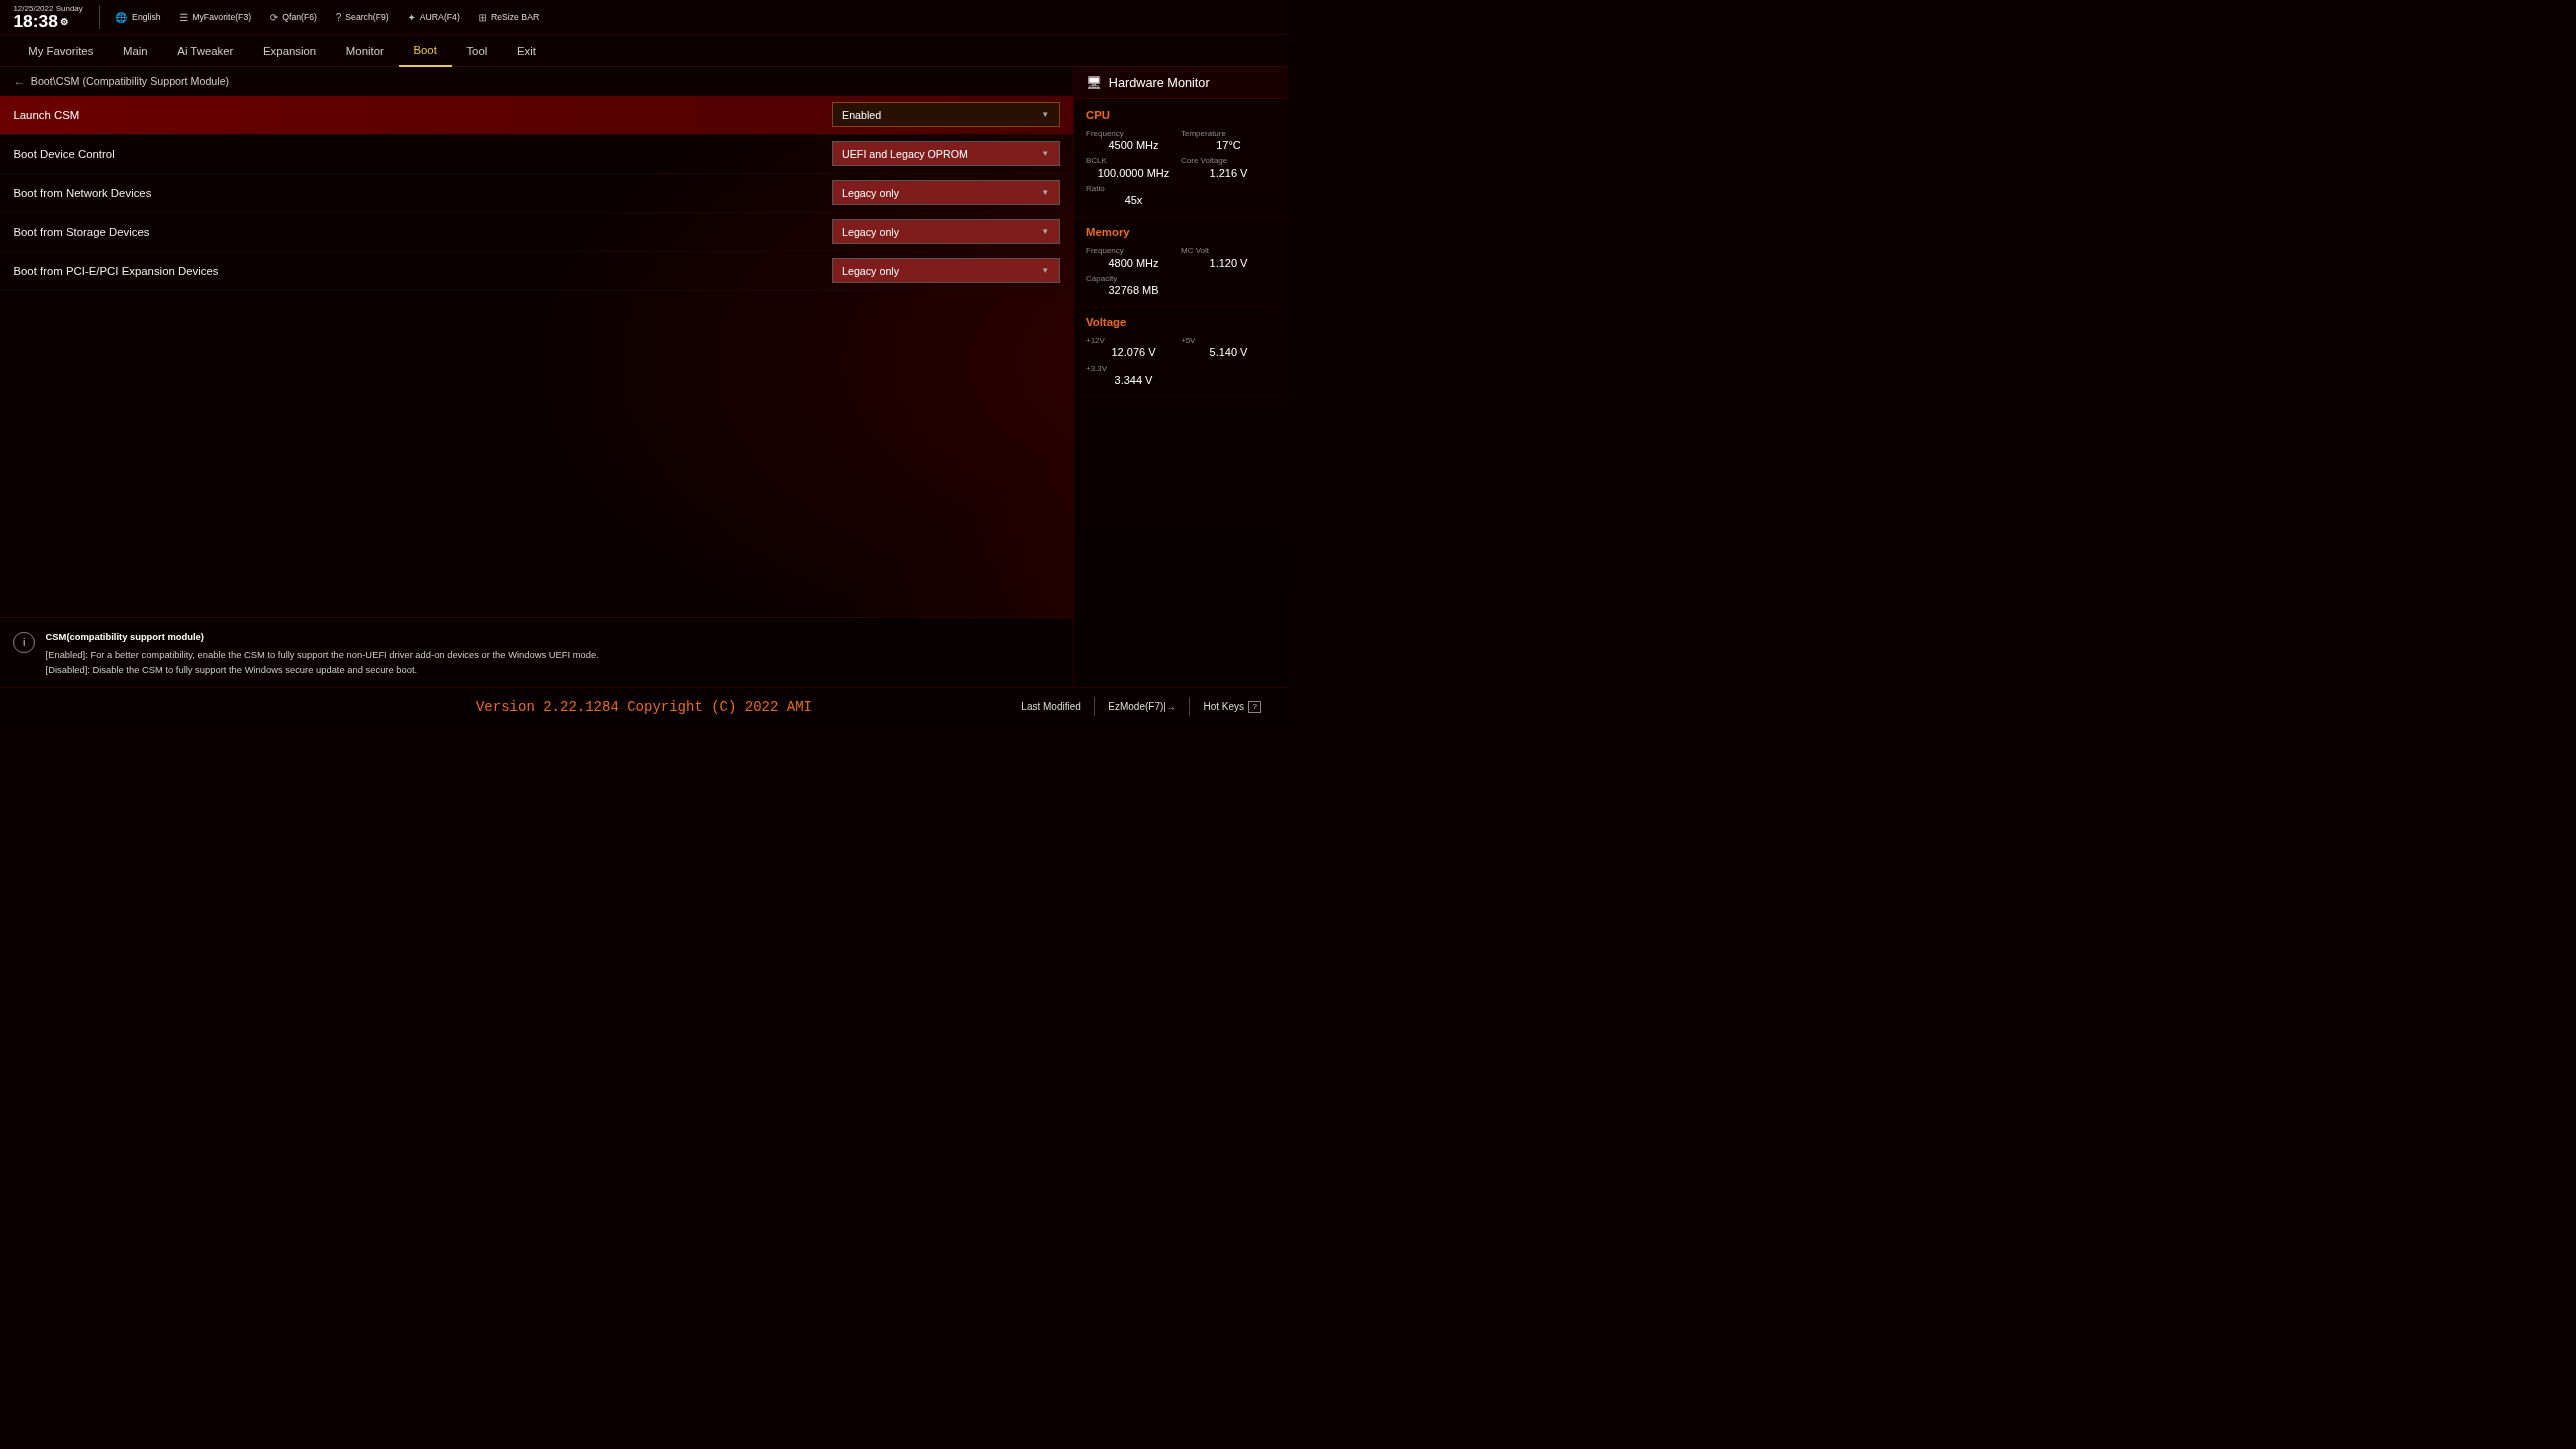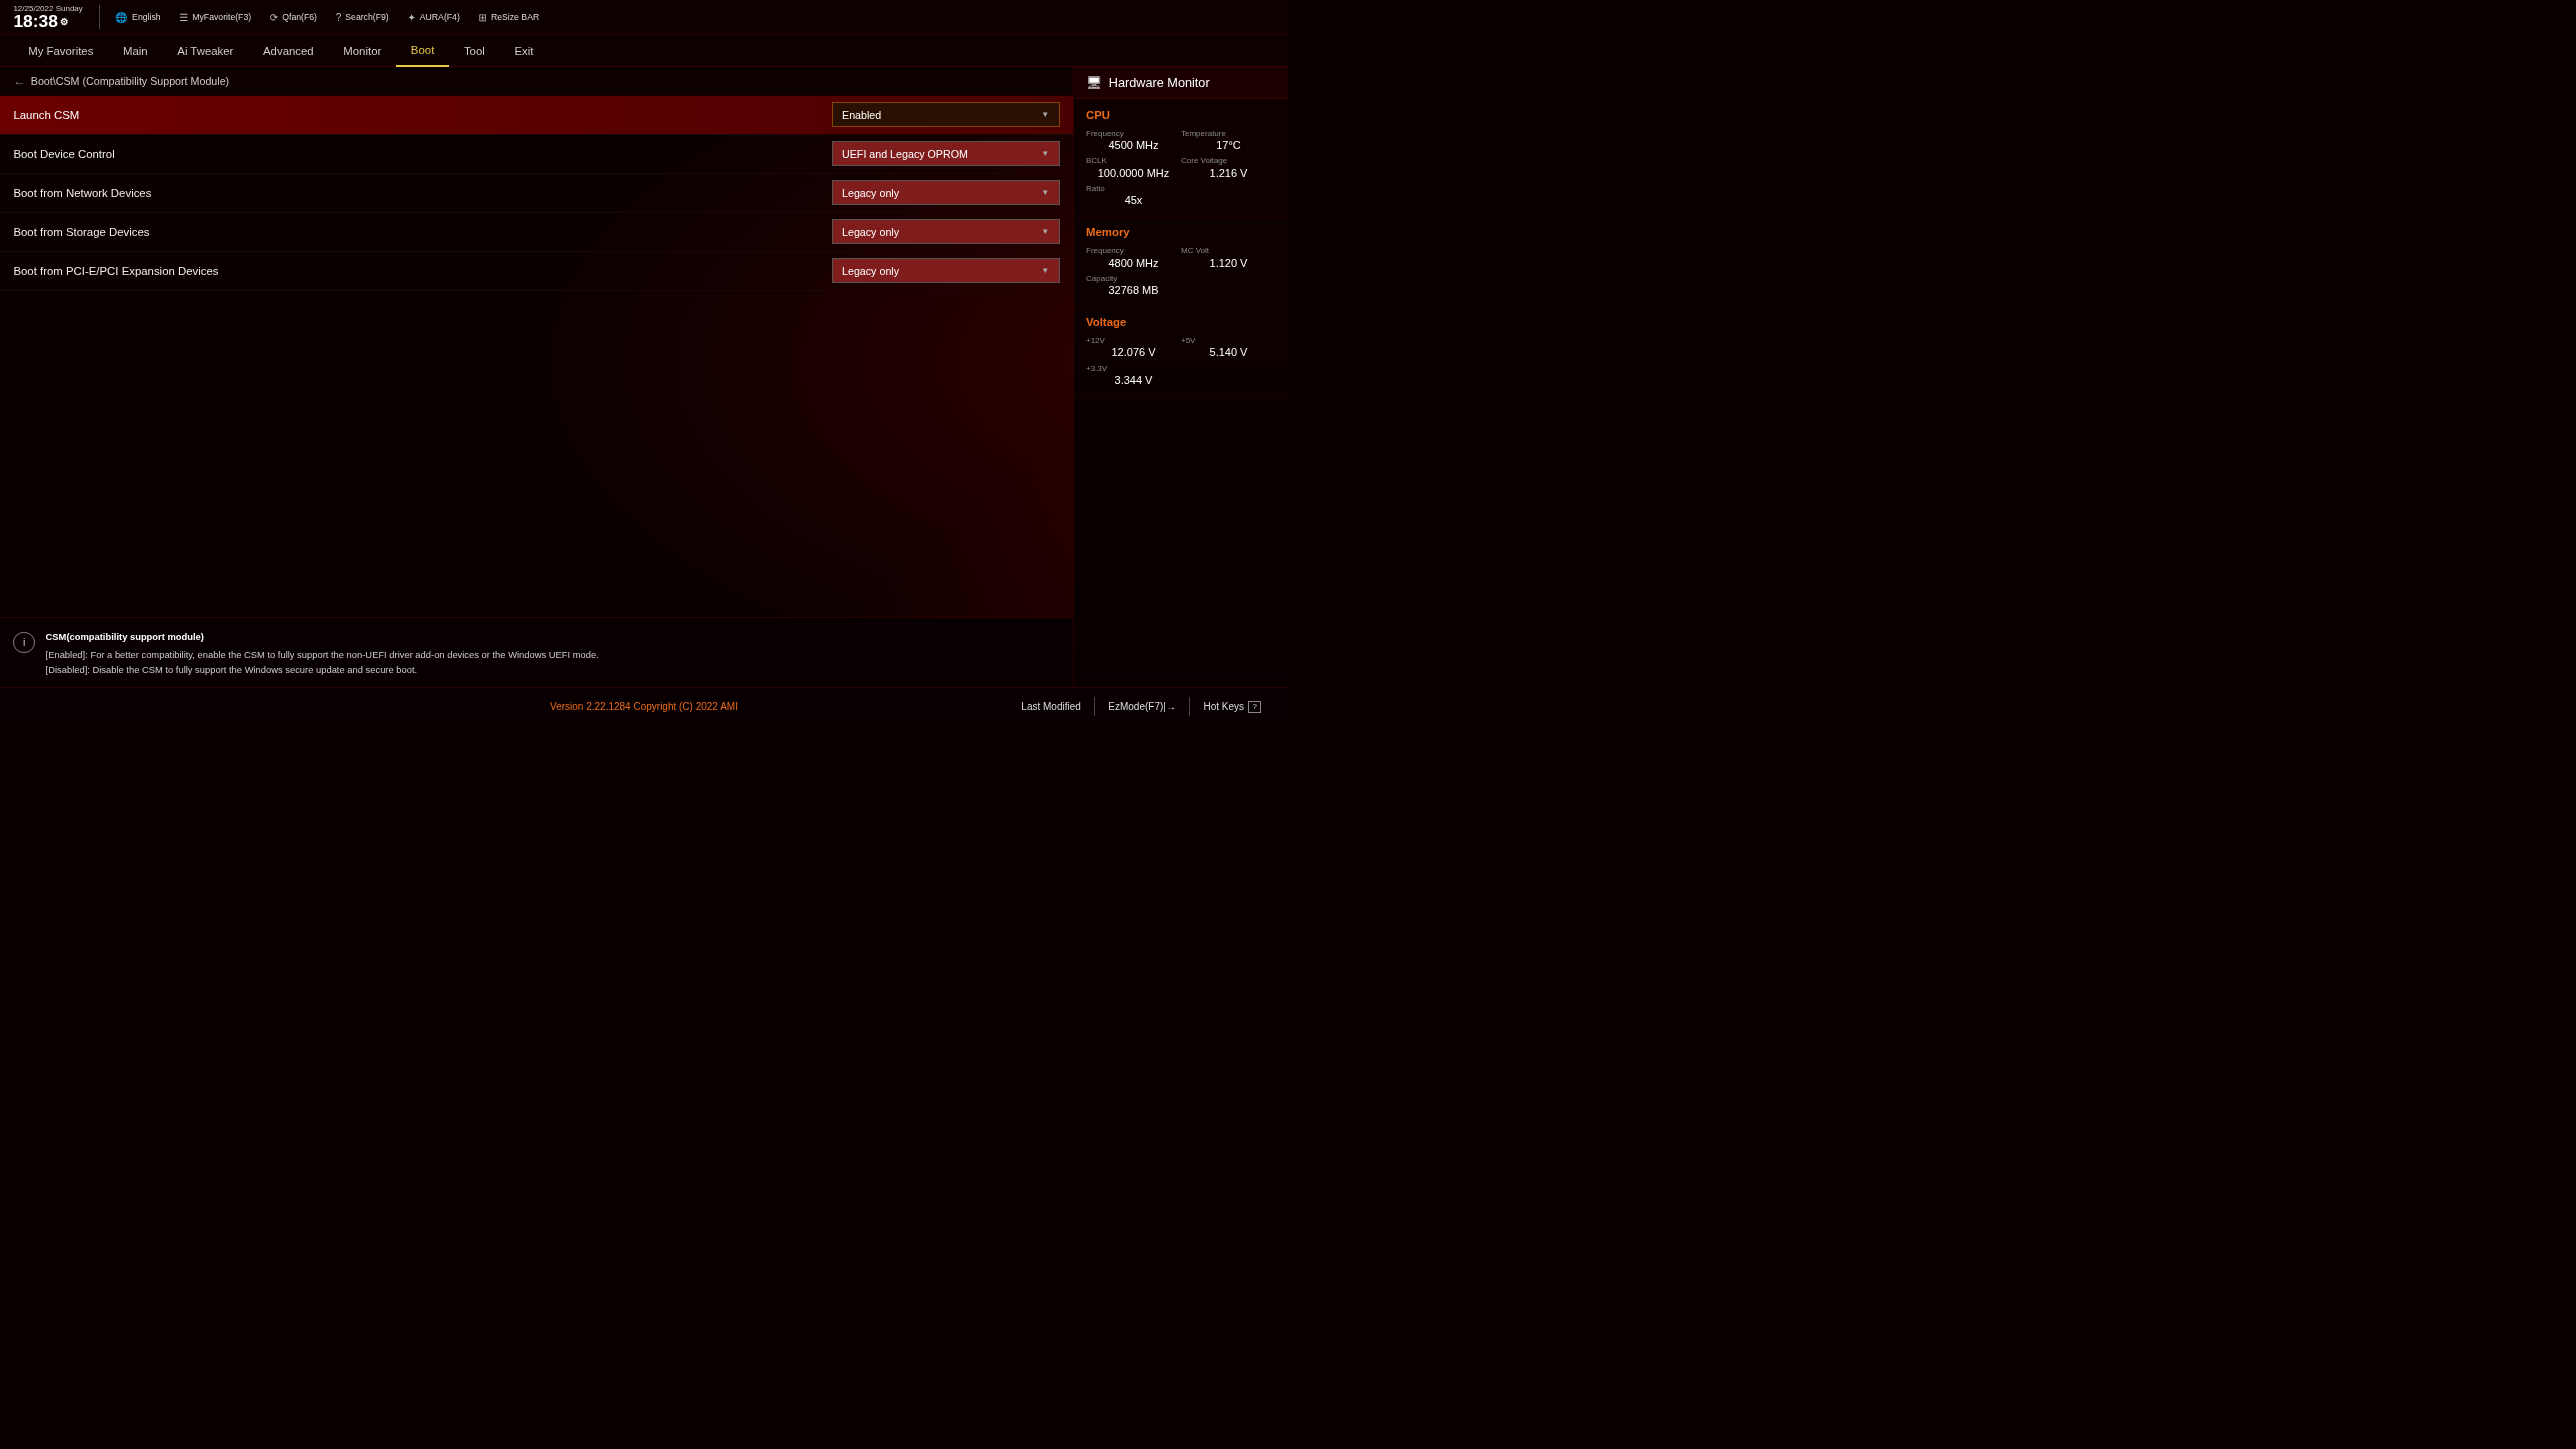--- a/index.html
+++ b/index.html
@@ -317,25 +317,26 @@
     
     .footer {
       background: #080000;
       border-top: 0.7px solid #2a0000;
       padding: 6.7px 13.4px;
       display: flex;
       align-items: center;
       justify-content: space-between;
     }
     .footer-center {
-      font-size: 10px;
+      font-size: 14px;
       color: #e86a1a;
       position: absolute;
       left: 50%;
       transform: translateX(-50%);
+      font-family: Liberation Mono, monospace;
     }
     .footer-right {
       display: flex;
       align-items: center;
       gap: 0;
       margin-left: auto;
     }
     .footer-btn {
       padding: 5.4px 13.4px;
       font-size: 10px;
@@ -394,21 +395,21 @@
     <div class="toolbar-btn">
       <span class="toolbar-btn-icon">⊞</span>
       <span>ReSize BAR</span>
     </div>
   </div>
 
   <div class="nav-menu">
     <div class="nav-item">My Favorites</div>
     <div class="nav-item">Main</div>
     <div class="nav-item">Ai Tweaker</div>
-    <div class="nav-item">Advanced</div>
+    <div class="nav-item">Expansion</div>
     <div class="nav-item">Monitor</div>
     <div class="nav-item active">Boot</div>
     <div class="nav-item">Tool</div>
     <div class="nav-item">Exit</div>
   </div>
 
   <div class="content-wrapper">
 
     <div class="main-panel">
 

